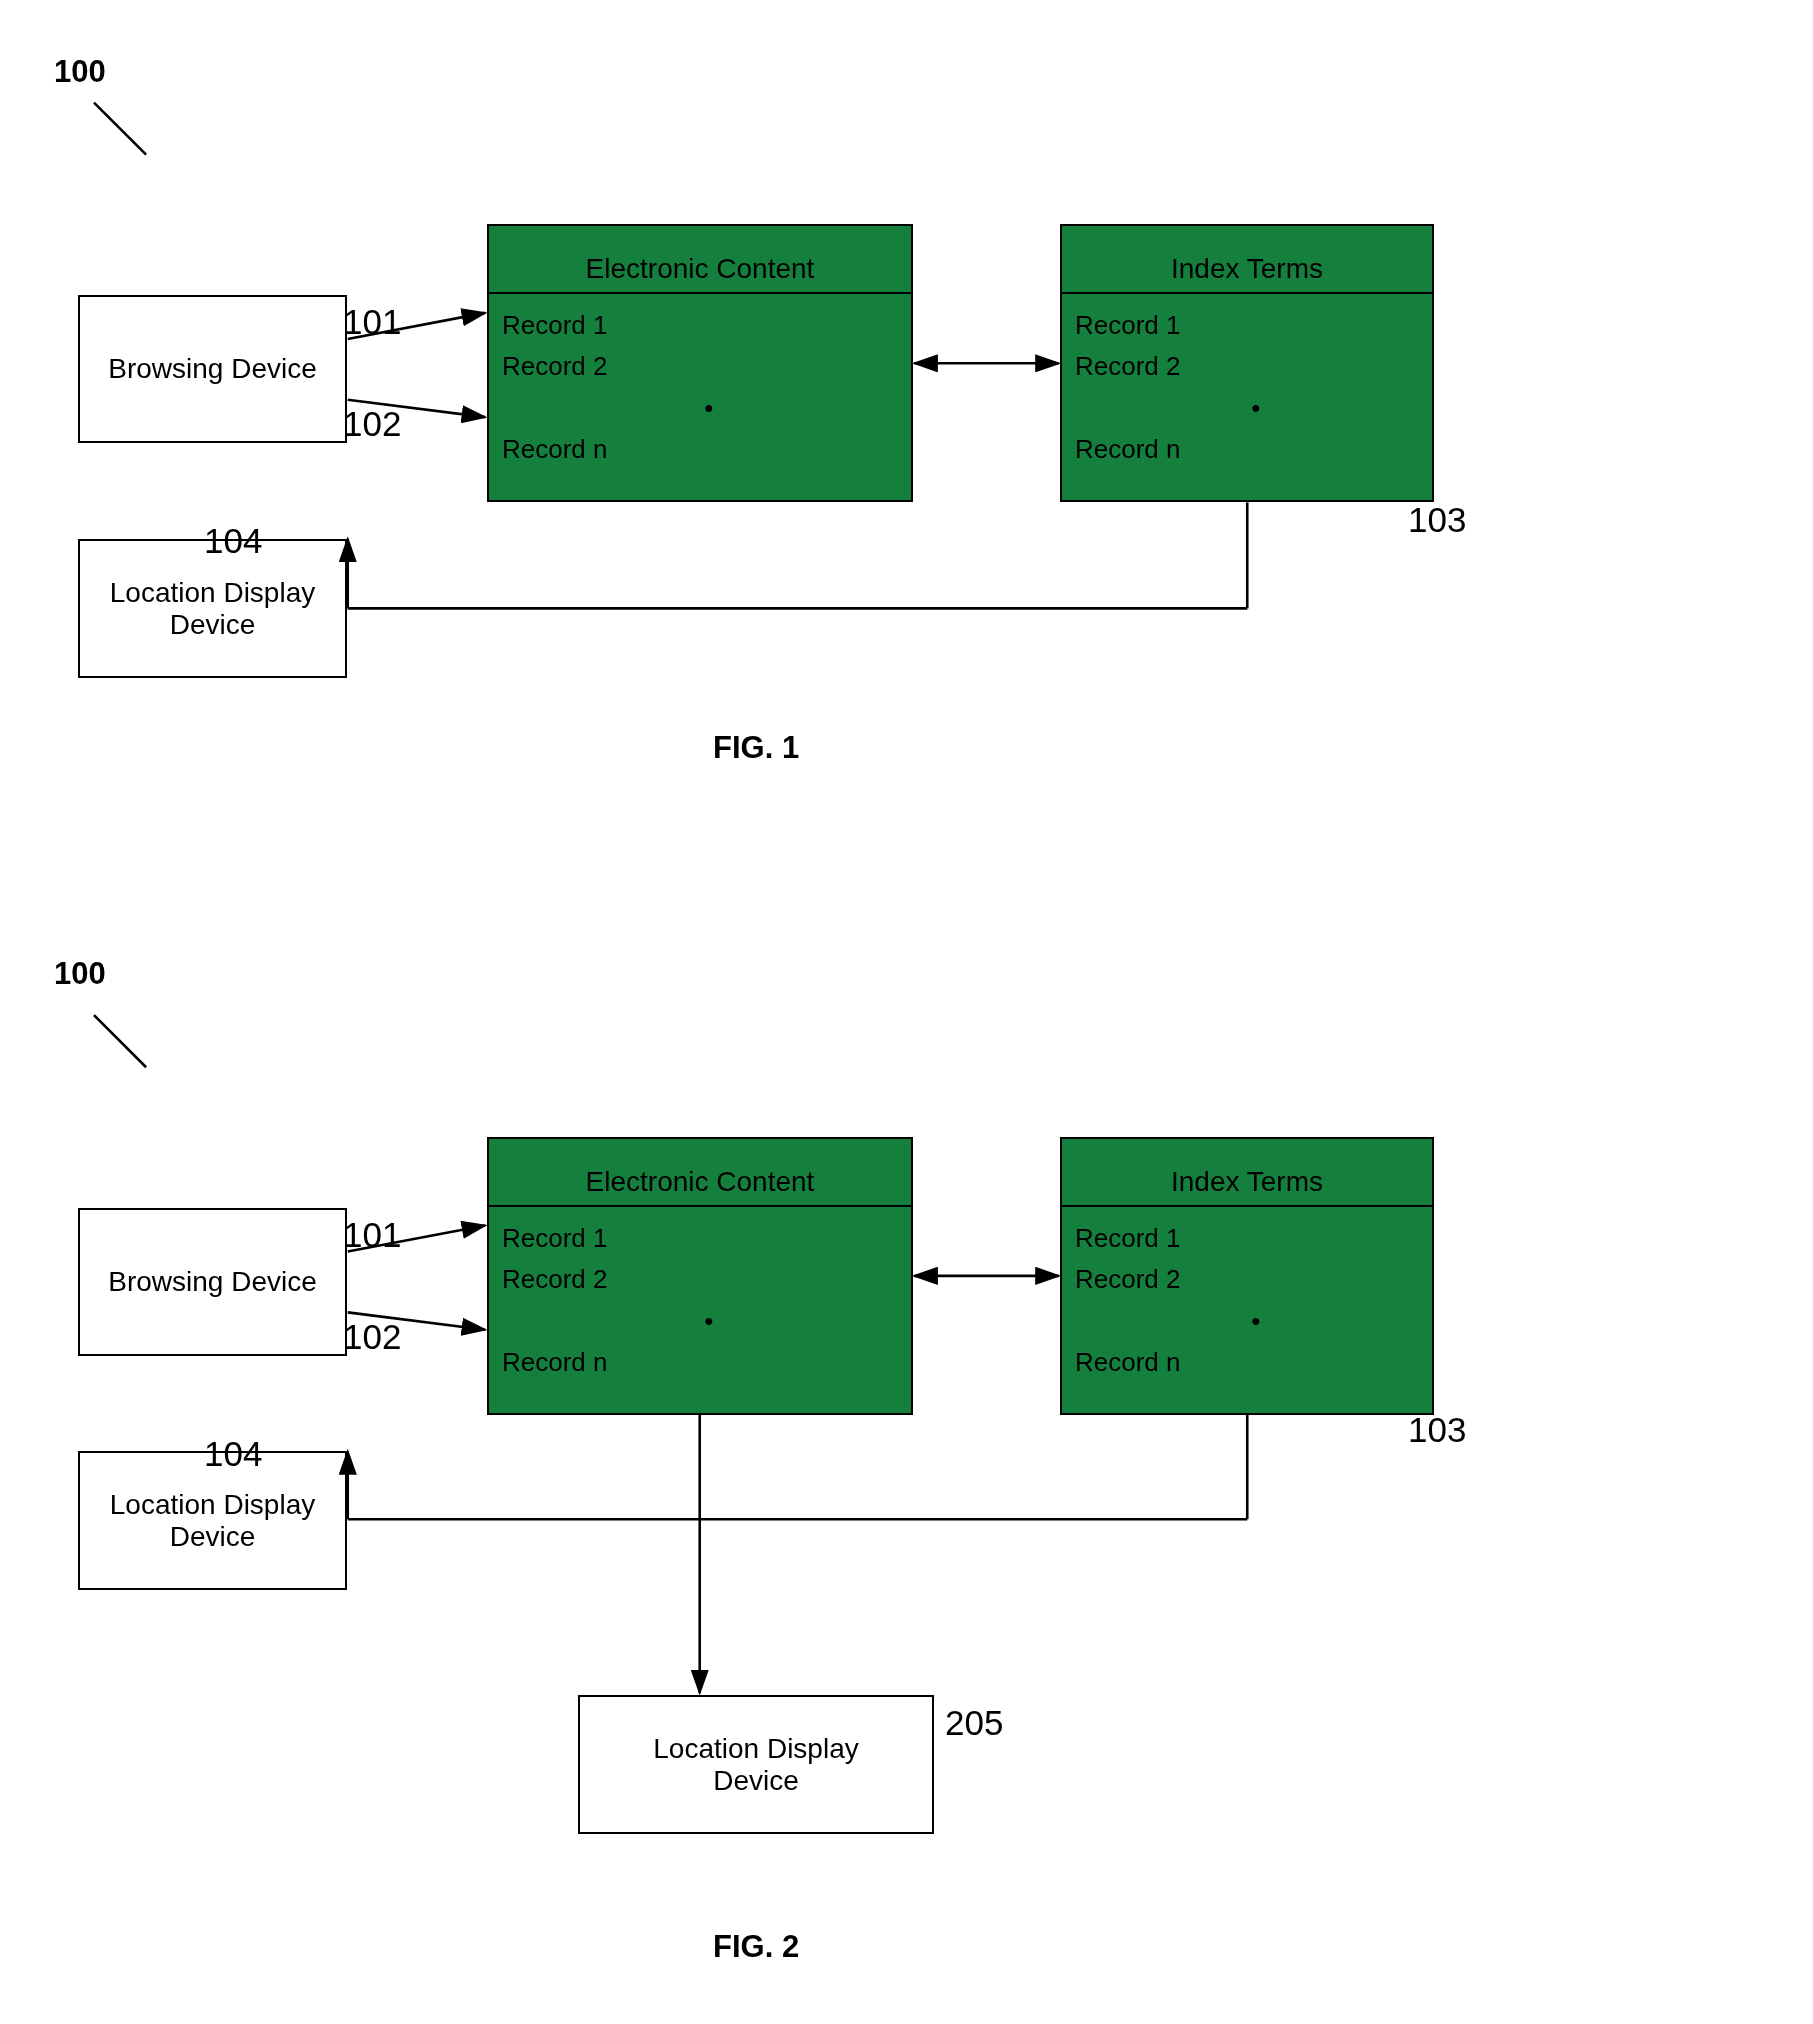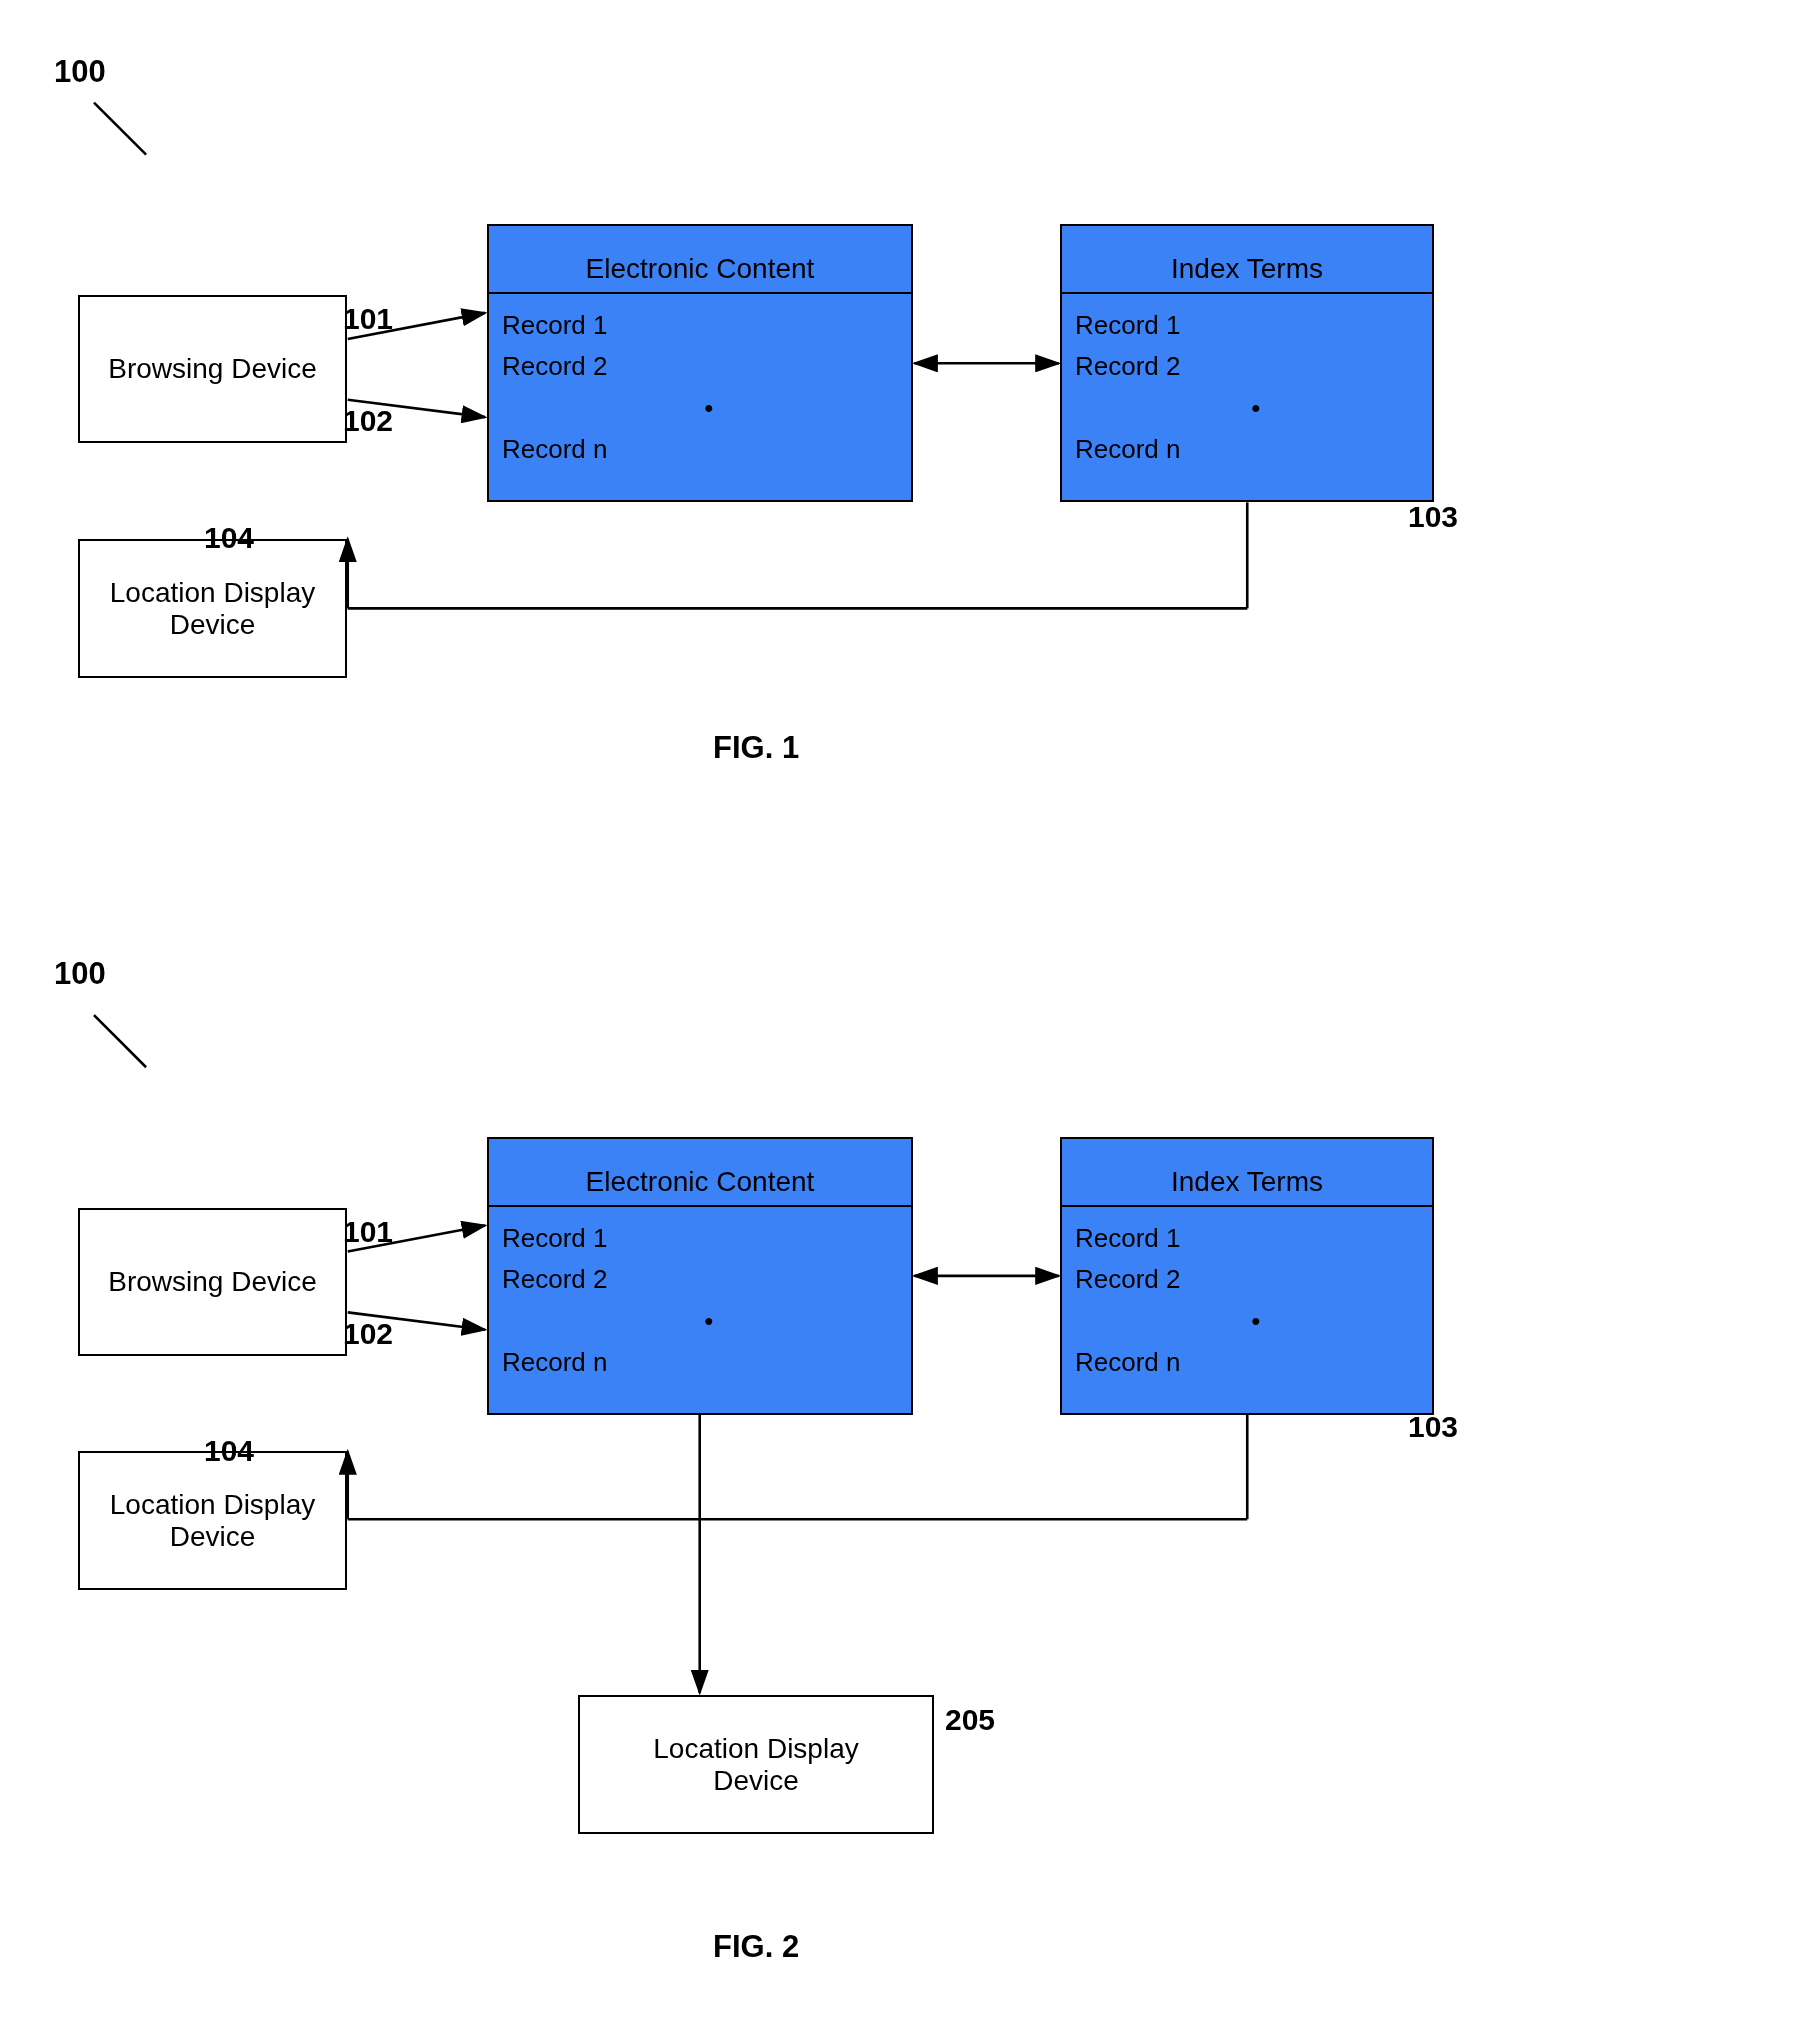--- a/index.html
+++ b/index.html
@@ -16,21 +16,21 @@
       position: relative;
       width: 1761px;
       height: 2025px;
       padding-left: 28px;
     }
 
     
     .box {
       position: absolute;
       border: 2.6px solid #000;
-      background: #3b82f6;
+      background: #15803d;
       display: flex;
       flex-direction: column;
       align-items: flex-end;
       justify-content: center;
       text-align: center;
     }
 
     .box-title {
       font-size: 28px;
       font-weight: normal;
@@ -55,22 +55,22 @@
       display: flex;
       align-items: center;
       justify-content: center;
       font-size: 28px;
       padding: 8.7px 13px;
     }
 
     
     .label {
       position: absolute;
-      font-size: 30px;
-      font-weight: bold;
+      font-size: 35px;
+      font-weight: normal;
       text-align: right;
     }
 
     .fig-label {
       position: absolute;
       font-size: 31px;
       font-weight: bold;
       text-align: left;
     }
 

